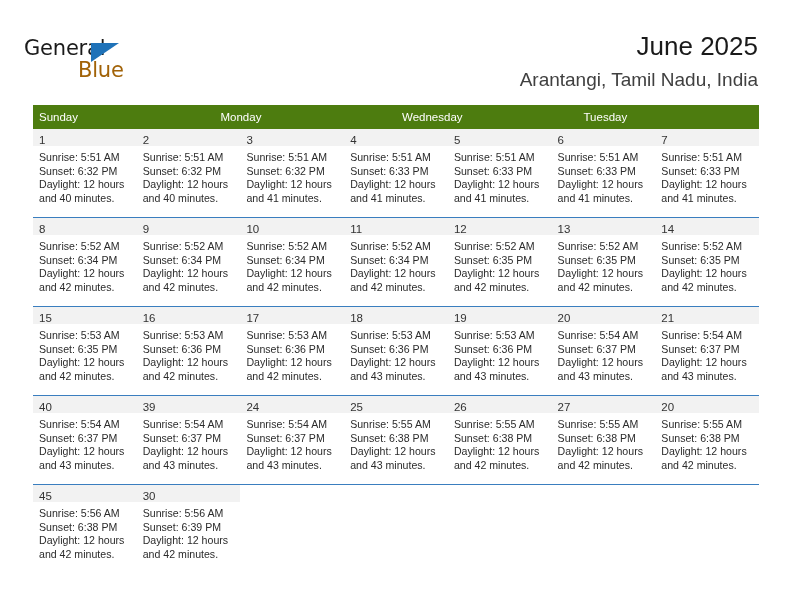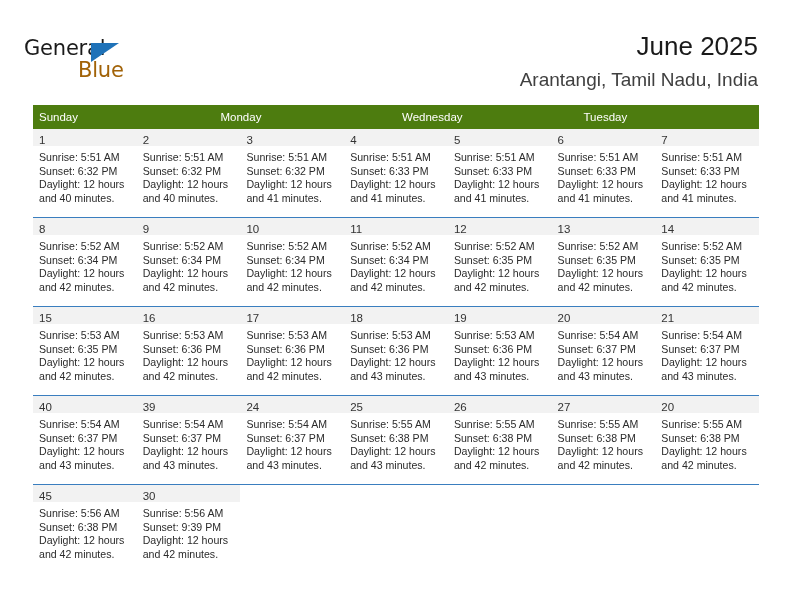--- a/index.html
+++ b/index.html
@@ -441,21 +441,21 @@
               <div>Sunrise: 5:56 AM</div>
               <div>Sunset: 6:38 PM</div>
               <div>Daylight: 12 hours</div>
               <div>and 42 minutes.</div>
             </div>
           </div>
           <div class="daycell">
             <div class="numband"><span class="daynum">30</span></div>
             <div class="details">
               <div>Sunrise: 5:56 AM</div>
-              <div>Sunset: 9:39 PM</div>
+              <div>Sunset: 6:39 PM</div>
               <div>Daylight: 12 hours</div>
               <div>and 42 minutes.</div>
             </div>
           </div>
           <div class="daycell empty">
             <div class="numband"><span class="daynum"></span></div>
           </div>
           <div class="daycell empty">
             <div class="numband"><span class="daynum"></span></div>
           </div>

